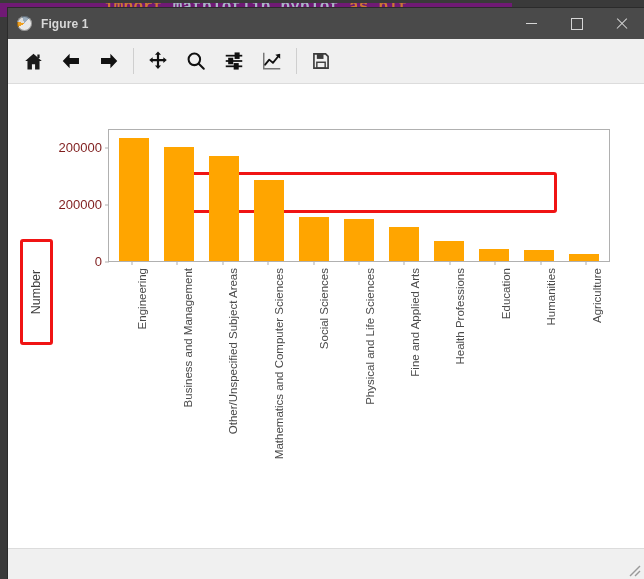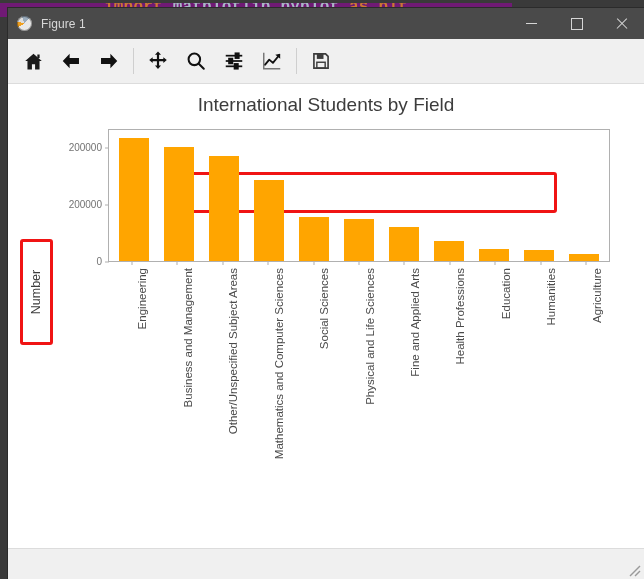--- a/index.html
+++ b/index.html
@@ -63,20 +63,21 @@
         #ddd 85deg 140deg,
         #9ab 140deg 200deg,
         #e8e8e8 200deg 360deg);
     box-shadow: inset 0 0 0 1px rgba(0,0,0,.35);
   }
   #window-title {
     margin-left: 9px;
     font-size: 12px;
     color: #d8d8d8;
     letter-spacing: .1px;
+    font-weight: bold;
   }
   .win-btns {
     position: absolute;
     right: 0; top: 0;
     height: 31px;
     display: flex;
   }
   .win-btn {
     width: 45px; height: 31px;
     display: flex;
@@ -154,22 +155,22 @@
     background: #ffa500;
     width: 30px;
   }
 
   
   .ytick {
     position: absolute;
     right: 100%;
     transform: translateY(-50%);
     padding-right: 7px;
-    font-size: 10px;
-    color: #737373;
+    font-size: 13px;
+    color: #7f1d1d;
     white-space: nowrap;
   }
   .ytick::after {
     content: "";
     position: absolute;
     right: 0; top: 50%;
     width: 4px; height: 1px;
     background: #b0b0b0;
   }
 
@@ -342,21 +343,20 @@
           <path d="M3.5 3.5h14l3 3v14h-17z"></path>
           <rect x="7" y="3.5" width="8" height="6" fill="#3c3c3c" stroke="none"></rect>
           <rect x="7" y="13.5" width="10" height="7" stroke-width="1.7"></rect>
         </svg>
       </span>
     </div>
   </div>
 
   <div id="figure-canvas">
 
-    <div id="chart-title">International Students by Field</div>
     <div id="title-box"></div>
 
     <div id="axes">
       <div id="plot-area">
           <div class="bar" title="Engineering: 216000" style="height: 123.026px; background: rgb(255, 165, 0);"></div>
           <div class="bar" title="Business and Management: 200000" style="height: 113.913px; background: rgb(255, 165, 0);"></div>
           <div class="bar" title="Other/Unspecified Subject Areas: 185000" style="height: 105.37px; background: rgb(255, 165, 0);"></div>
           <div class="bar" title="Mathematics and Computer Sciences: 142000" style="height: 80.8783px; background: rgb(255, 165, 0);"></div>
           <div class="bar" title="Social Sciences: 78000" style="height: 44.4261px; background: rgb(255, 165, 0);"></div>
           <div class="bar" title="Physical and Life Sciences: 74000" style="height: 42.1478px; background: rgb(255, 165, 0);"></div>

